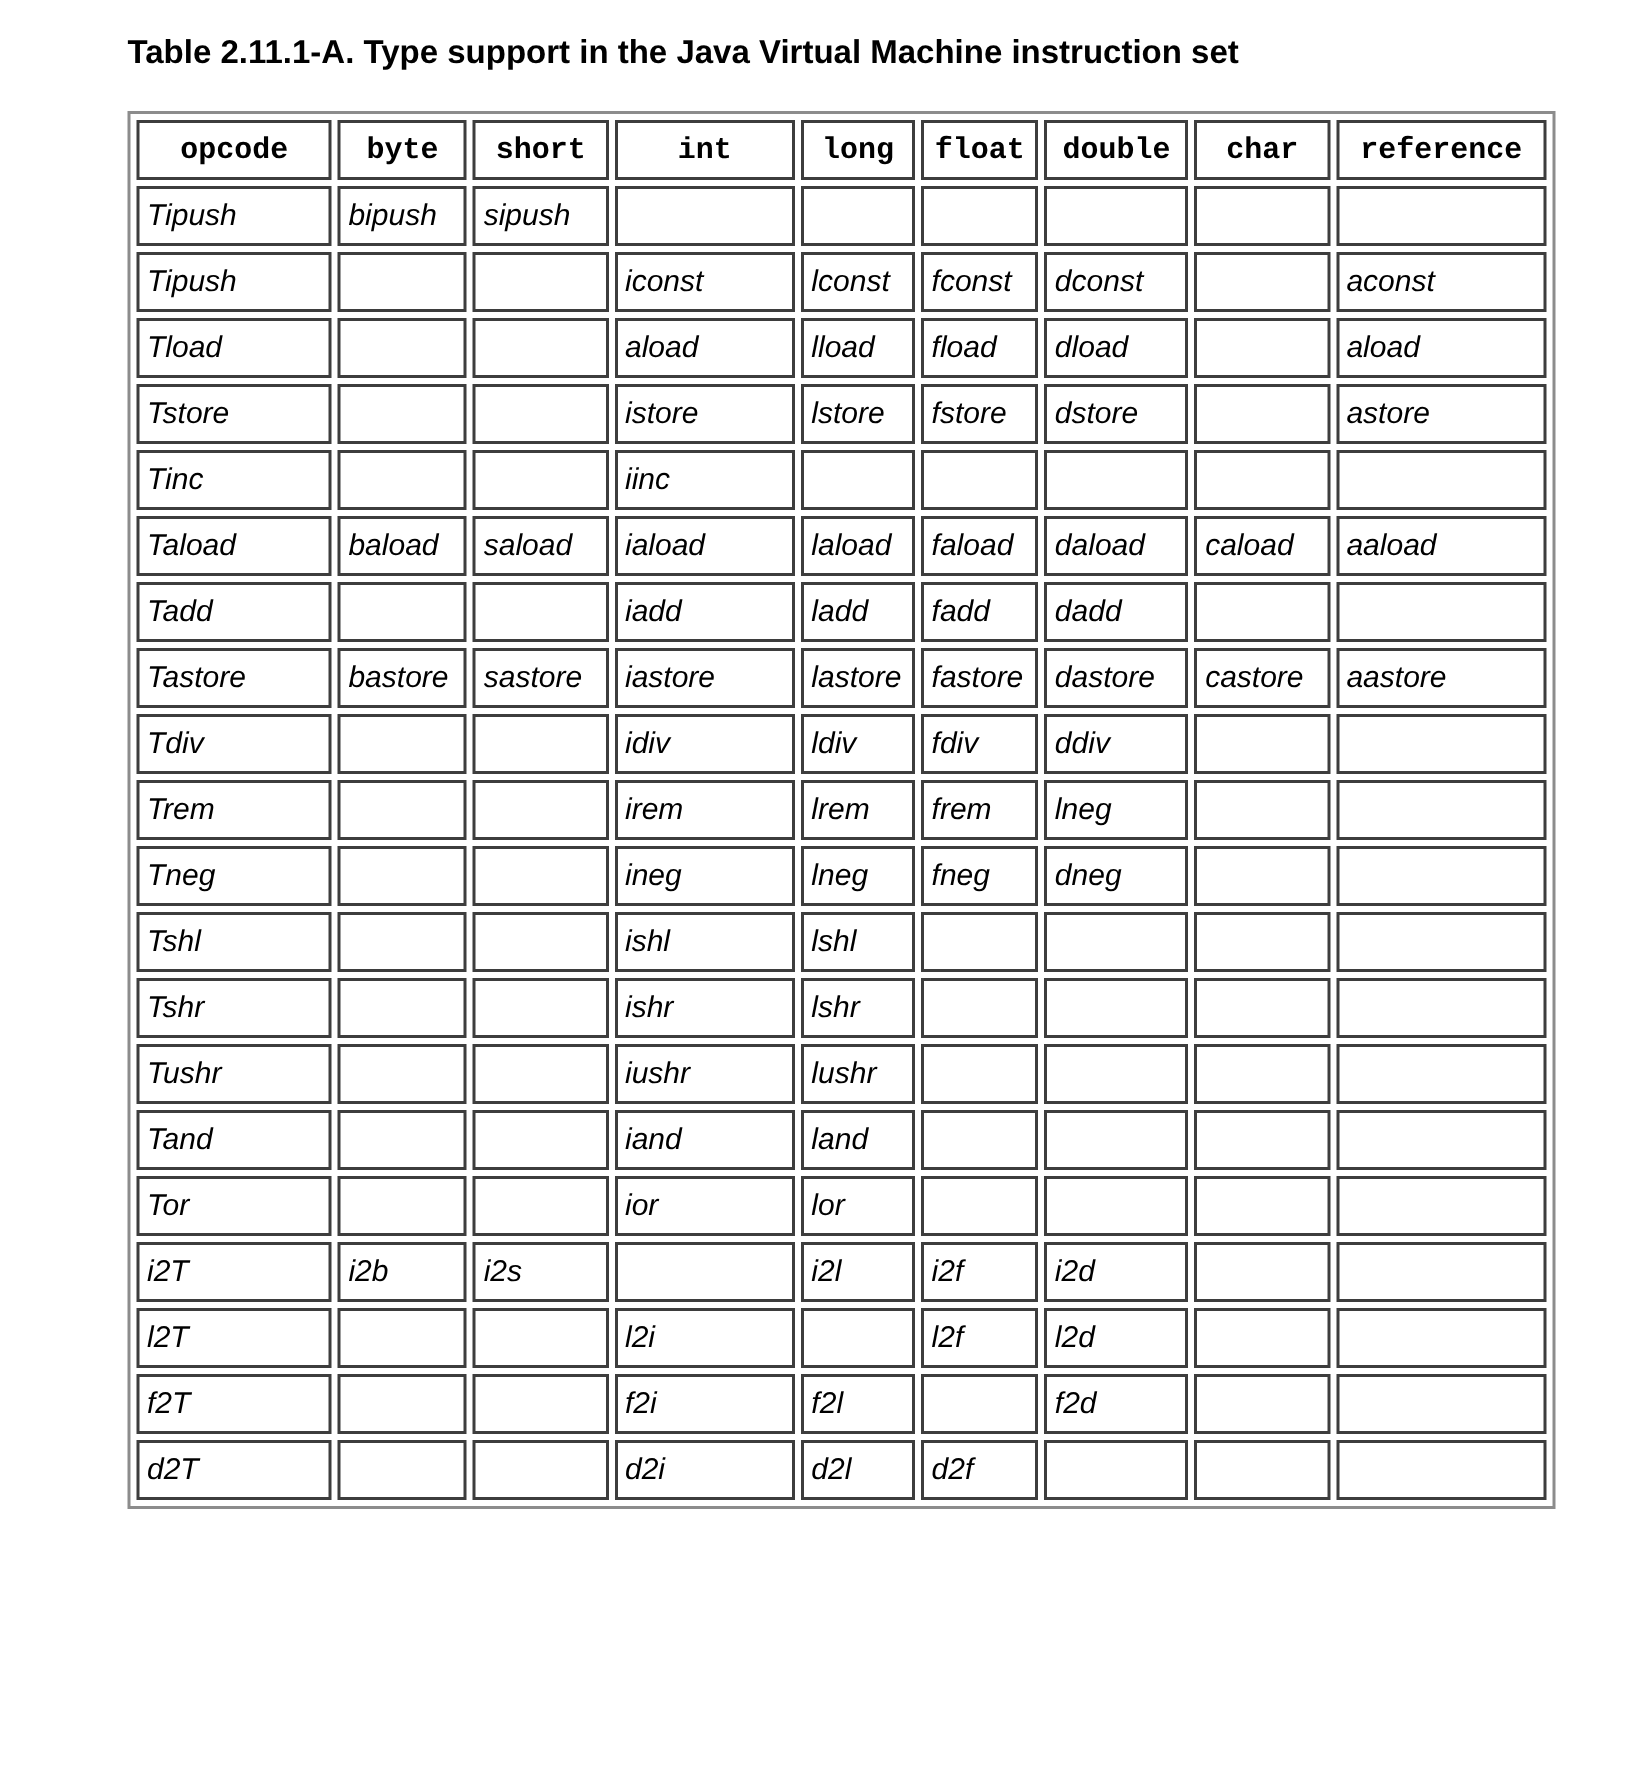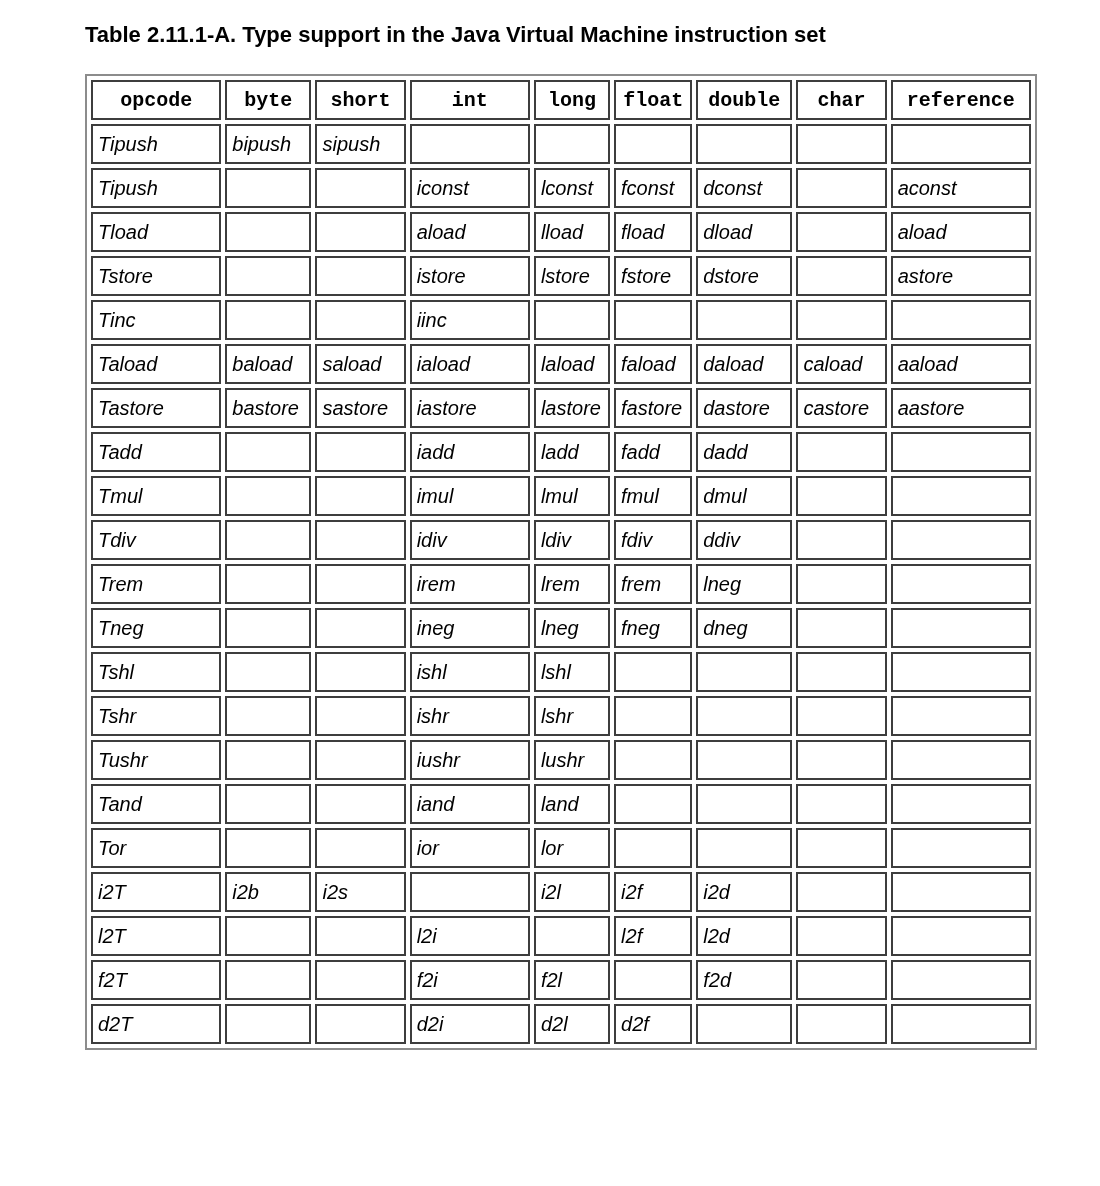--- a/index.html
+++ b/index.html
@@ -153,53 +153,42 @@
           <td>baload</td>
           <td>saload</td>
           <td>iaload</td>
           <td>laload</td>
           <td>faload</td>
           <td>daload</td>
           <td>caload</td>
           <td>aaload</td>
         </tr>
         <tr>
+          <td>Tadd</td>
+          <td></td>
+          <td></td>
+          <td>iadd</td>
+          <td>ladd</td>
+          <td>fadd</td>
+          <td>dadd</td>
+          <td></td>
+          <td></td>
+        </tr>
+        <tr>
           <td>Tastore</td>
           <td>bastore</td>
           <td>sastore</td>
           <td>iastore</td>
           <td>lastore</td>
           <td>fastore</td>
           <td>dastore</td>
           <td>castore</td>
           <td>aastore</td>
         </tr>
         <tr>
-          <td>Tadd</td>
-          <td></td>
-          <td></td>
-          <td>iadd</td>
-          <td>ladd</td>
-          <td>fadd</td>
-          <td>dadd</td>
-          <td></td>
-          <td></td>
-        </tr>
-        <tr>
-          <td>Tmul</td>
-          <td></td>
-          <td></td>
-          <td>imul</td>
-          <td>lmul</td>
-          <td>fmul</td>
-          <td>dmul</td>
-          <td></td>
-          <td></td>
-        </tr>
-        <tr>
           <td>Tdiv</td>
           <td></td>
           <td></td>
           <td>idiv</td>
           <td>ldiv</td>
           <td>fdiv</td>
           <td>ddiv</td>
           <td></td>
           <td></td>
         </tr>

